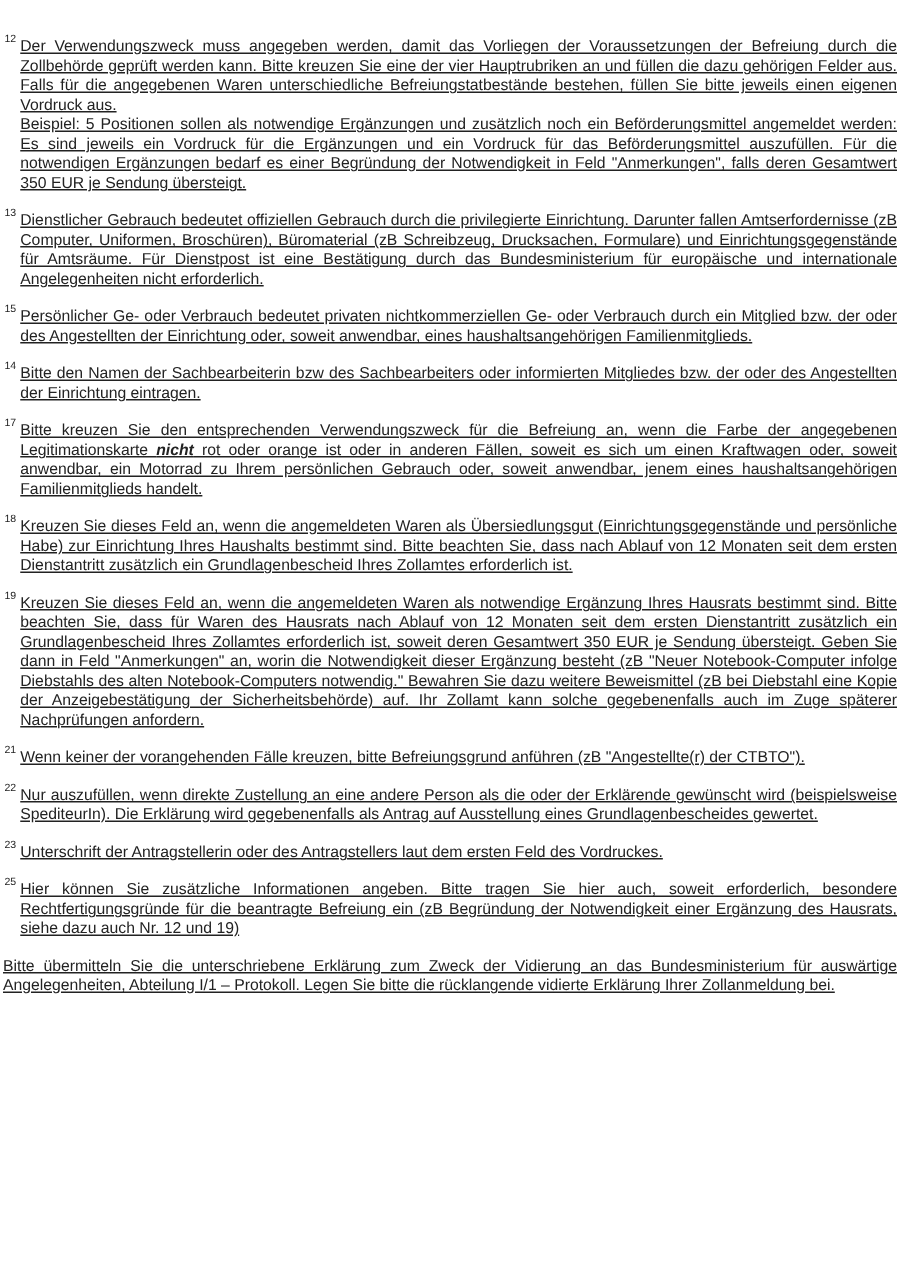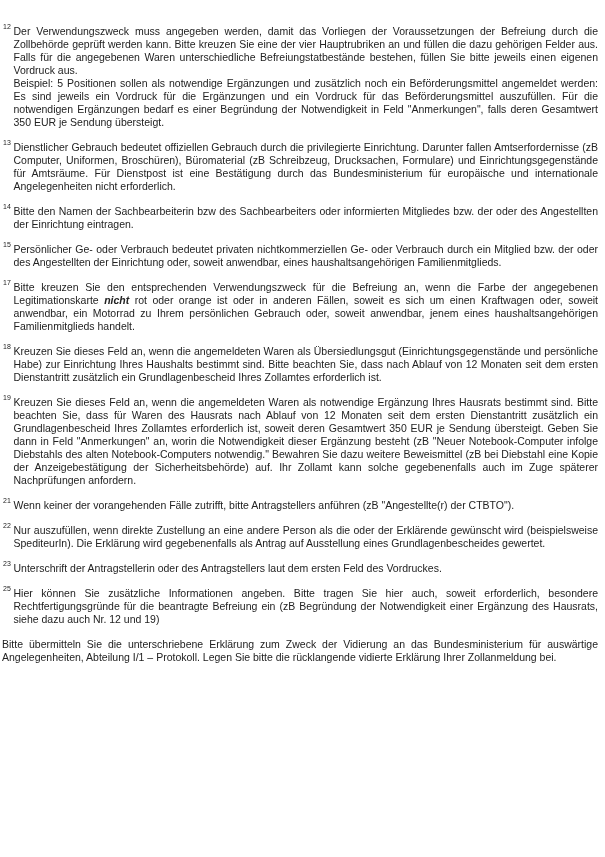--- a/index.html
+++ b/index.html
@@ -12,20 +12,21 @@
     width: 605px;
     height: 857px;
     box-sizing: border-box;
     padding: 25px 7px 0 2px;
     background: #ffffff;
     font-family: "Liberation Sans", "DejaVu Sans", sans-serif;
     font-size: 10.5px;
     line-height: 13px;
     color: #222222;
     overflow: hidden;
+    text-decoration: underline;
   }
   .footnote {
     position: relative;
     padding-left: 11.5px;
     margin-bottom: 12px;
   }
   .fn-num {
     position: absolute;
     left: 1px;
     top: -3px;
@@ -63,27 +64,27 @@
         <div class="para">Beispiel: 5 Positionen sollen als notwendige Ergänzungen und zusätzlich noch ein Beförderungsmittel angemeldet werden: Es sind jeweils ein Vordruck für die Ergänzungen und ein Vordruck für das Beförderungsmittel auszufüllen. Für die notwendigen Ergänzungen bedarf es einer Begründung der Notwendigkeit in Feld "Anmerkungen", falls deren Gesamtwert 350 EUR je Sendung übersteigt.</div>
       </div>
   </div>
 
   <div class="footnote">
     <sup class="fn-num">13</sup>
     <div class="fn-body">Dienstlicher Gebrauch bedeutet offiziellen Gebrauch durch die privilegierte Einrichtung. Darunter fallen Amtserfordernisse (zB Computer, Uniformen, Broschüren), Büromaterial (zB Schreibzeug, Drucksachen, Formulare) und Einrichtungsgegenstände für Amtsräume. Für Dienstpost ist eine Bestätigung durch das Bundesministerium für europäische und internationale Angelegenheiten nicht erforderlich.</div>
   </div>
 
   <div class="footnote">
-    <sup class="fn-num">14</sup>
-    <div class="fn-body">Bitte den Namen der Sachbearbeiterin bzw des Sachbearbeiters oder informierten Mitgliedes bzw. der oder des Angestellten der Einrichtung eintragen.</div>
+    <sup class="fn-num">15</sup>
+    <div class="fn-body">Persönlicher Ge- oder Verbrauch bedeutet privaten nichtkommerziellen Ge- oder Verbrauch durch ein Mitglied bzw. der oder des Angestellten der Einrichtung oder, soweit anwendbar, eines haushaltsangehörigen Familienmitglieds.</div>
   </div>
 
   <div class="footnote">
-    <sup class="fn-num">15</sup>
-    <div class="fn-body">Persönlicher Ge- oder Verbrauch bedeutet privaten nichtkommerziellen Ge- oder Verbrauch durch ein Mitglied bzw. der oder des Angestellten der Einrichtung oder, soweit anwendbar, eines haushaltsangehörigen Familienmitglieds.</div>
+    <sup class="fn-num">14</sup>
+    <div class="fn-body">Bitte den Namen der Sachbearbeiterin bzw des Sachbearbeiters oder informierten Mitgliedes bzw. der oder des Angestellten der Einrichtung eintragen.</div>
   </div>
 
 
   <div class="footnote">
     <sup class="fn-num">17</sup>
     <div class="fn-body"><span>Bitte kreuzen Sie den entsprechenden Verwendungszweck für die Befreiung an, wenn die Farbe der angegebenen Legitimationskarte </span><span class="em-bi">nicht</span><span> rot oder orange ist oder in anderen Fällen, soweit es sich um einen Kraftwagen oder, soweit anwendbar, ein Motorrad zu Ihrem persönlichen Gebrauch oder, soweit anwendbar, jenem eines haushaltsangehörigen Familienmitglieds handelt.</span></div>
   </div>
 
   <div class="footnote">
     <sup class="fn-num">18</sup>
@@ -91,21 +92,21 @@
   </div>
 
   <div class="footnote">
     <sup class="fn-num">19</sup>
     <div class="fn-body">Kreuzen Sie dieses Feld an, wenn die angemeldeten Waren als notwendige Ergänzung Ihres Hausrats bestimmt sind. Bitte beachten Sie, dass für Waren des Hausrats nach Ablauf von 12 Monaten seit dem ersten Dienstantritt zusätzlich ein Grundlagenbescheid Ihres Zollamtes erforderlich ist, soweit deren Gesamtwert 350 EUR je Sendung übersteigt. Geben Sie dann in Feld "Anmerkungen" an, worin die Notwendigkeit dieser Ergänzung besteht (zB "Neuer Notebook-Computer infolge Diebstahls des alten Notebook-Computers notwendig." Bewahren Sie dazu weitere Beweismittel (zB bei Diebstahl eine Kopie der Anzeigebestätigung der Sicherheitsbehörde) auf. Ihr Zollamt kann solche gegebenenfalls auch im Zuge späterer Nachprüfungen anfordern.</div>
   </div>
 
 
   <div class="footnote">
     <sup class="fn-num">21</sup>
-    <div class="fn-body">Wenn keiner der vorangehenden Fälle zutrifft, bitte Antragstellers anführen (zB "Angestellte(r) der CTBTO").</div>
+    <div class="fn-body">Wenn keiner der vorangehenden Fälle kreuzen, bitte Befreiungsgrund anführen (zB "Angestellte(r) der CTBTO").</div>
   </div>
 
   <div class="footnote">
     <sup class="fn-num">22</sup>
     <div class="fn-body">Nur auszufüllen, wenn direkte Zustellung an eine andere Person als die oder der Erklärende gewünscht wird (beispielsweise SpediteurIn). Die Erklärung wird gegebenenfalls als Antrag auf Ausstellung eines Grundlagenbescheides gewertet.</div>
   </div>
 
   <div class="footnote">
     <sup class="fn-num">23</sup>
     <div class="fn-body">Unterschrift der Antragstellerin oder des Antragstellers laut dem ersten Feld des Vordruckes.</div>

